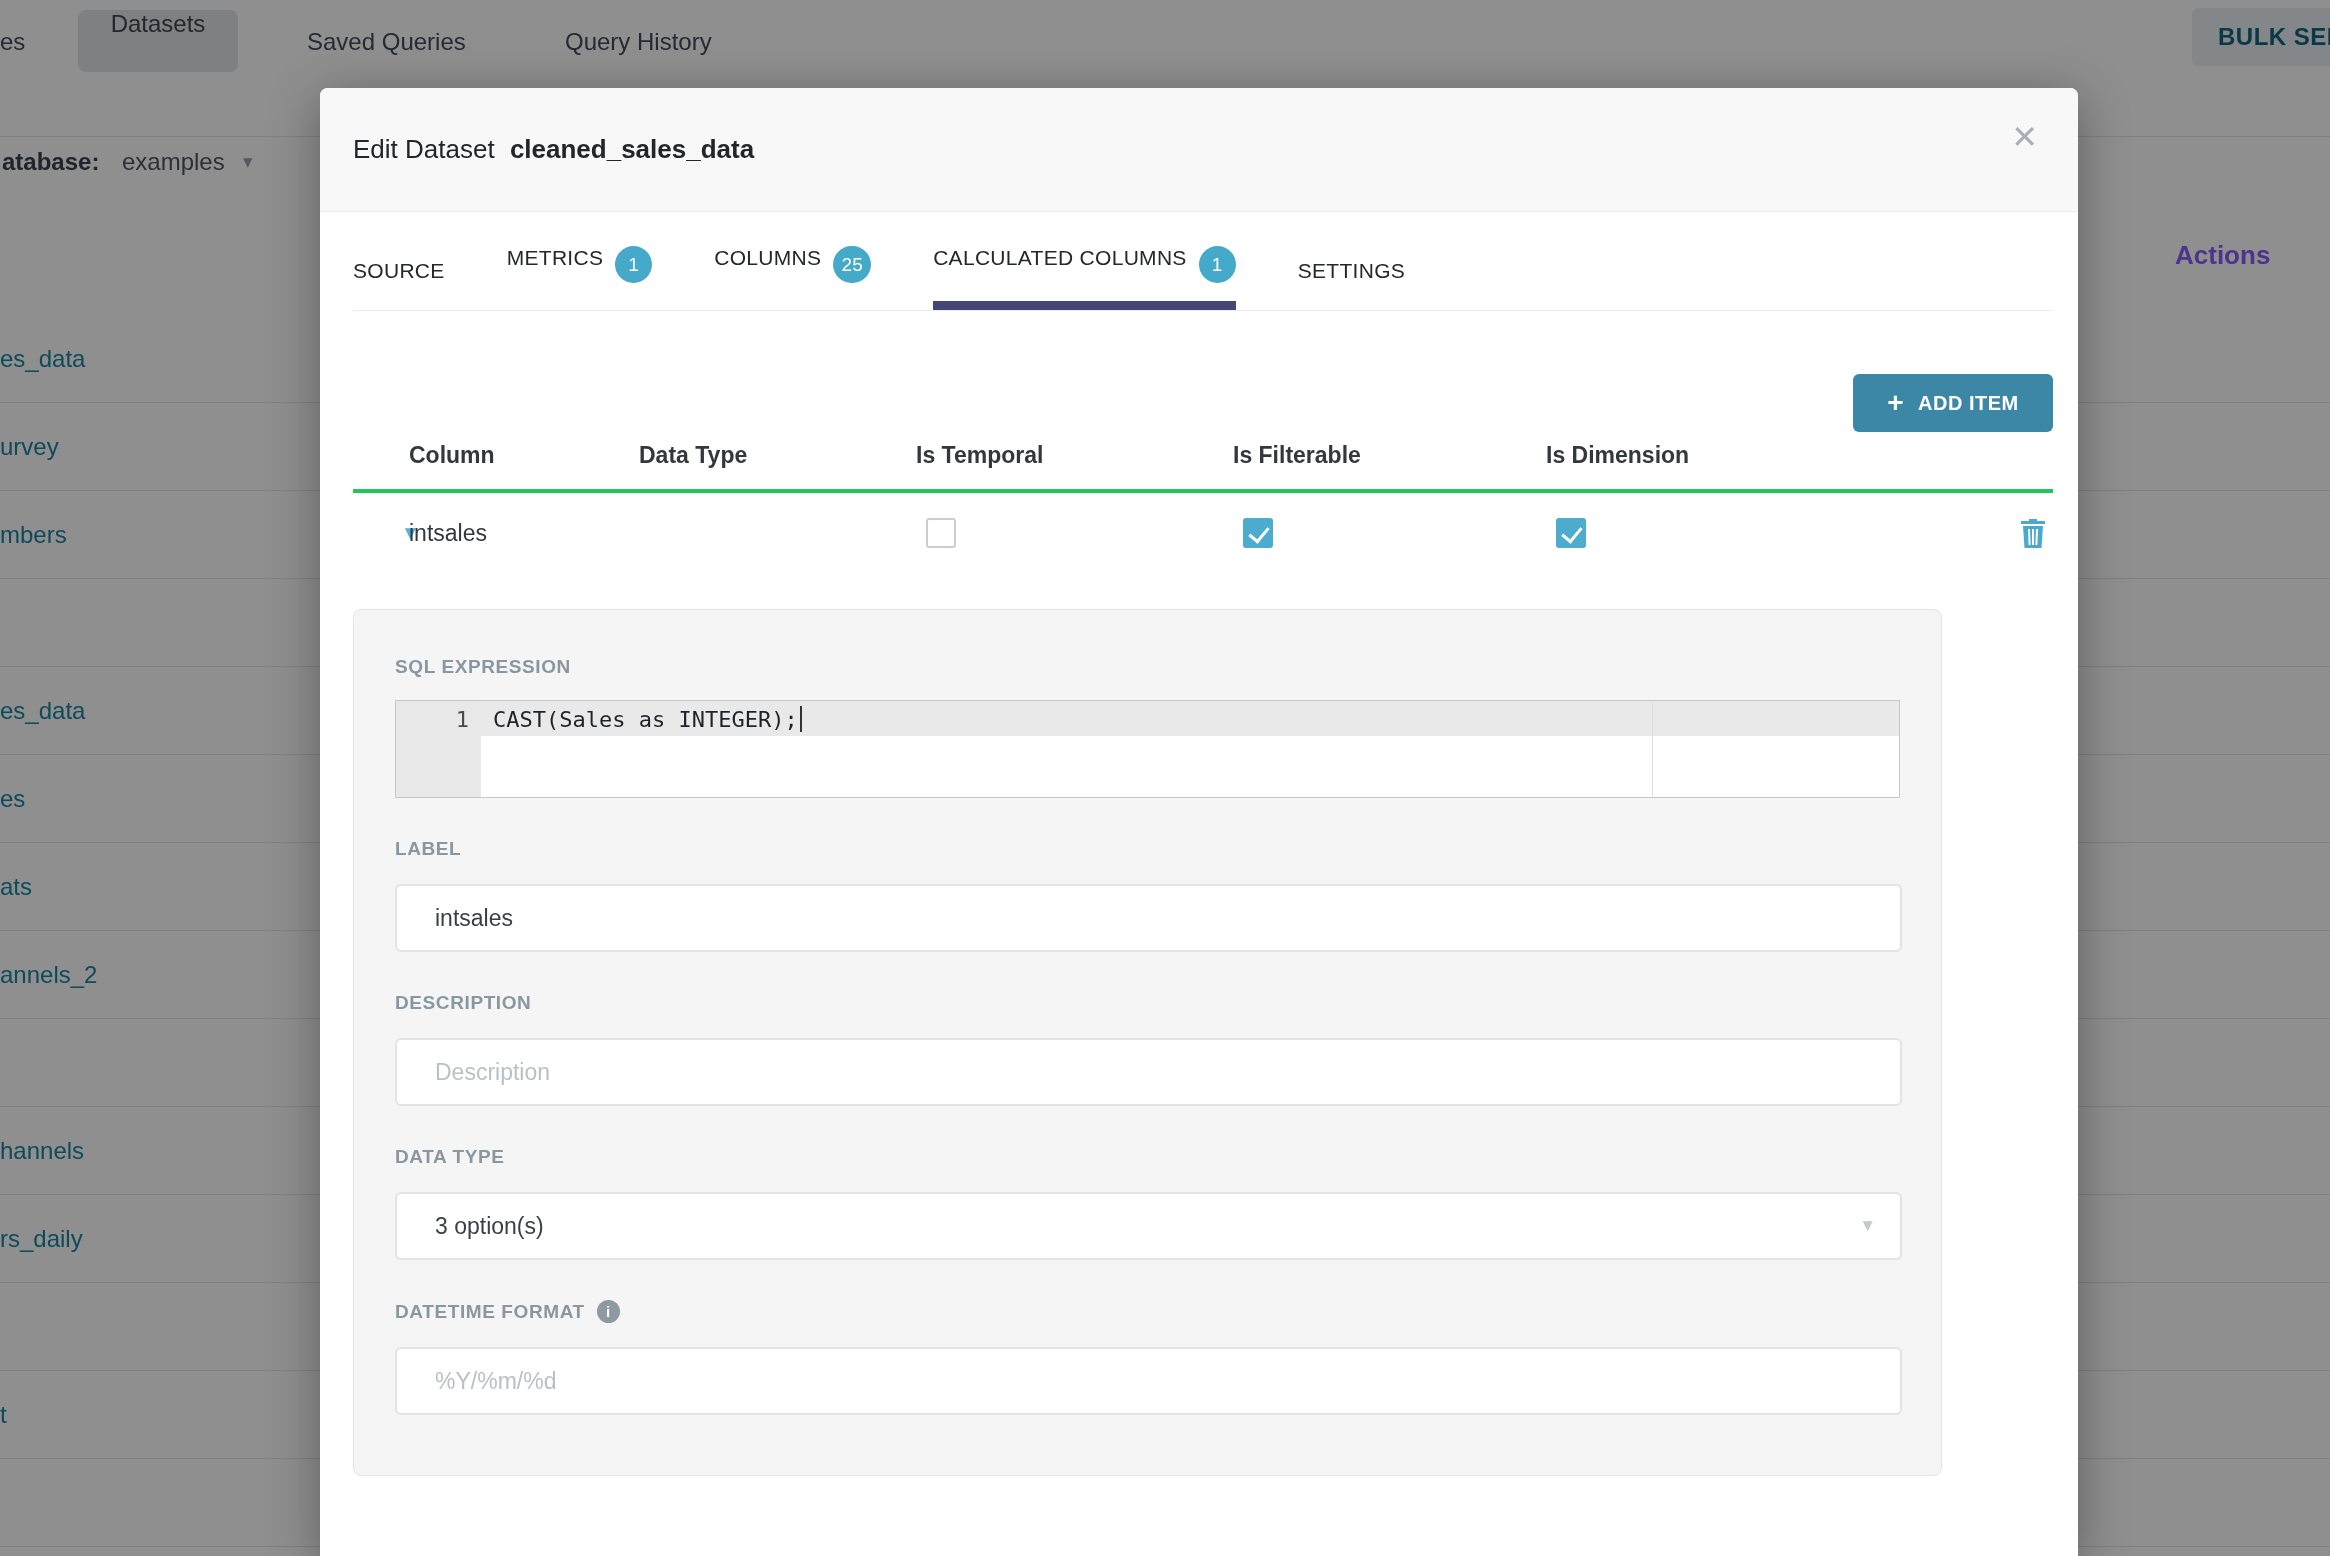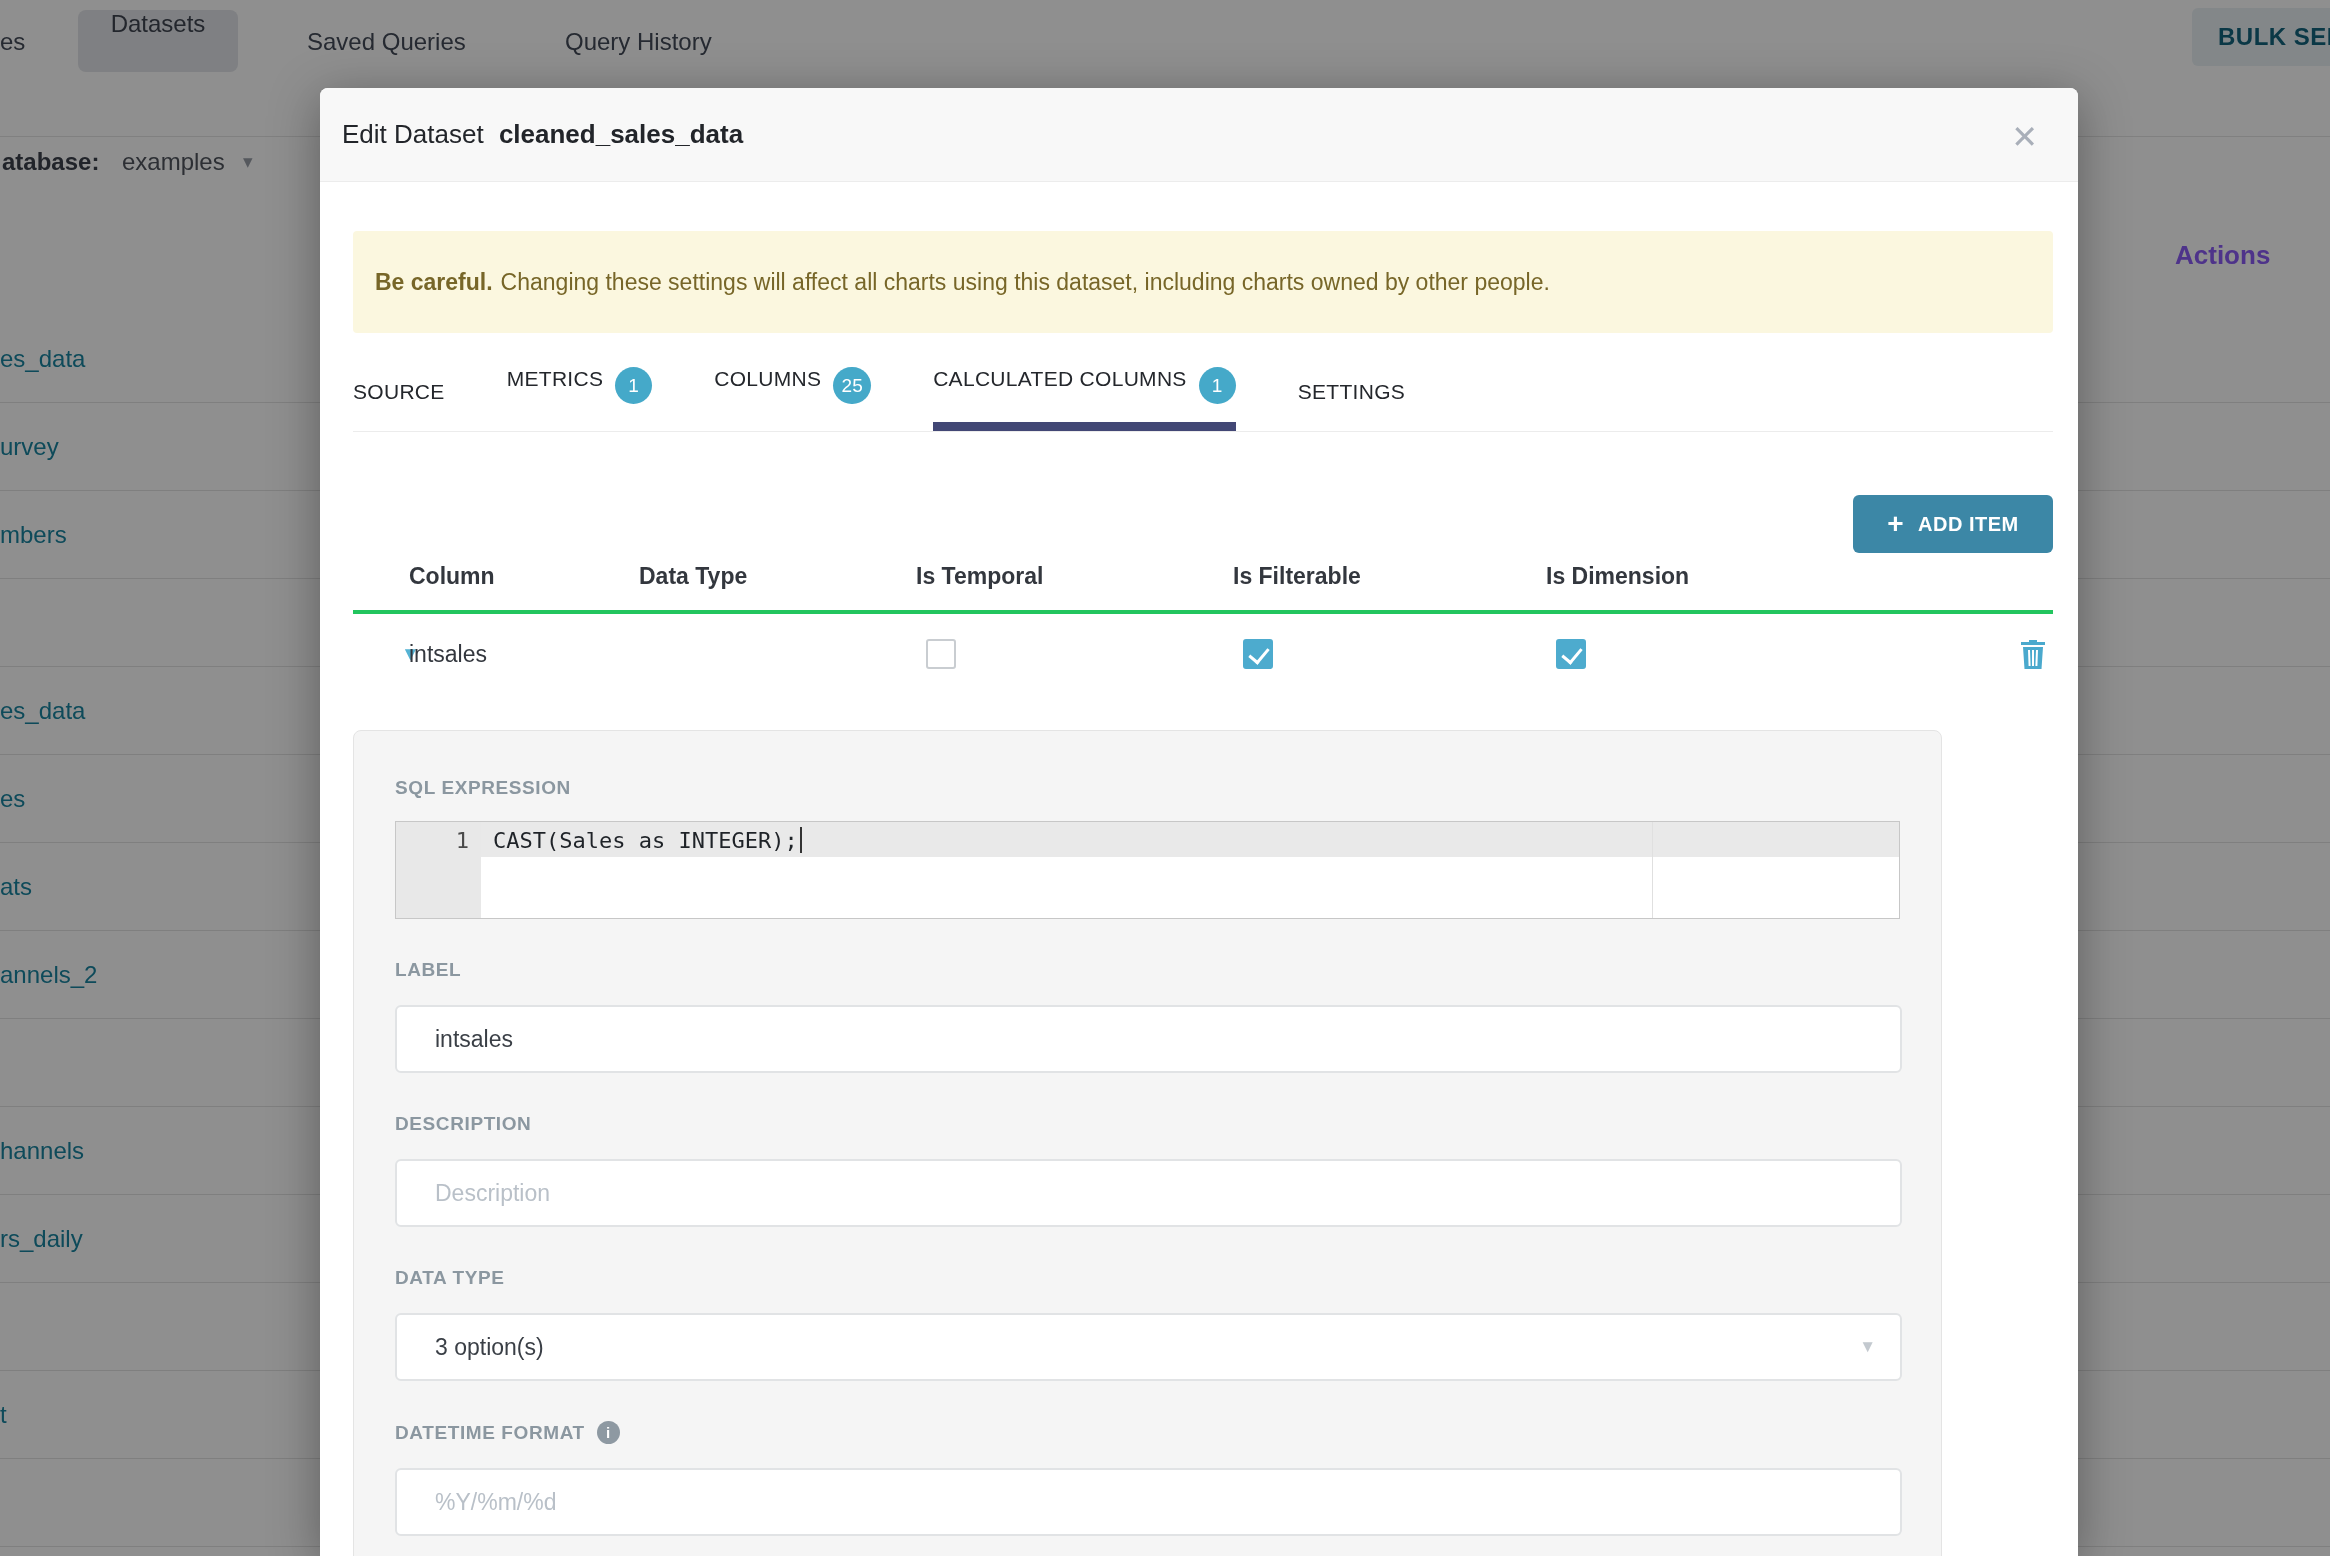--- a/index.html
+++ b/index.html
@@ -52,23 +52,23 @@
   .overlay { position: absolute; inset: 0; background: rgba(0,0,0,0.44); }
 
   
   .modal {
     position: absolute; left: 320px; top: 88px; width: 1758px; height: 1468px;
     background: #fff; border-radius: 8px 8px 0 0;
     box-shadow: 0 10px 50px rgba(0,0,0,0.35);
     overflow: hidden;
   }
   .modal-header {
-    position: relative; height: 94px; background: #f8f8f8;
+    position: relative; height: 124px; background: #f8f8f8;
     border-bottom: 1px solid #ececec;
-    display: flex; align-items: center; padding-left: 22px;
+    display: flex; align-items: center; padding-left: 33px;
   }
   .modal-title { font-size: 26px; color: #22252a; font-weight: 400; }
   .modal-title b { font-weight: 700; margin-left: 8px; }
   .modal-close {
     position: absolute; right: 34px; top: 32px; font-size: 32px; color: #a9afb9;
     cursor: pointer; line-height: 1; background: none; border: none;
     font-family: "Liberation Sans", sans-serif;
   }
 
   .modal-body { padding: 0 25px 0 33px; }
@@ -256,24 +256,20 @@
   <div class="modal-header">
     <span class="modal-title">
       <span>Edit Dataset</span>
       <b>cleaned_sales_data</b>
     </span>
     <button class="modal-close">✕</button>
   </div>
 
   <div class="modal-body">
 
-    <div class="warn-banner">
-      <b>Be careful.</b>
-      <span>Changing these settings will affect all charts using this dataset, including charts owned by other people.</span>
-    </div>
 
     <div class="tabs-row">
       <div class="tab">
         <span>SOURCE</span>
       </div>
       <div class="tab">
         <span>METRICS</span>
         <span class="badge">1</span>
       </div>
       <div class="tab">

